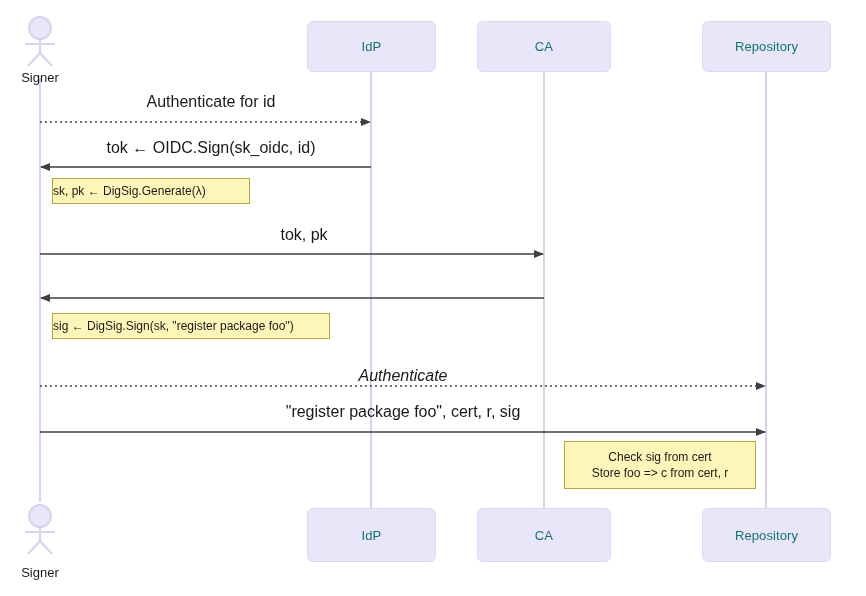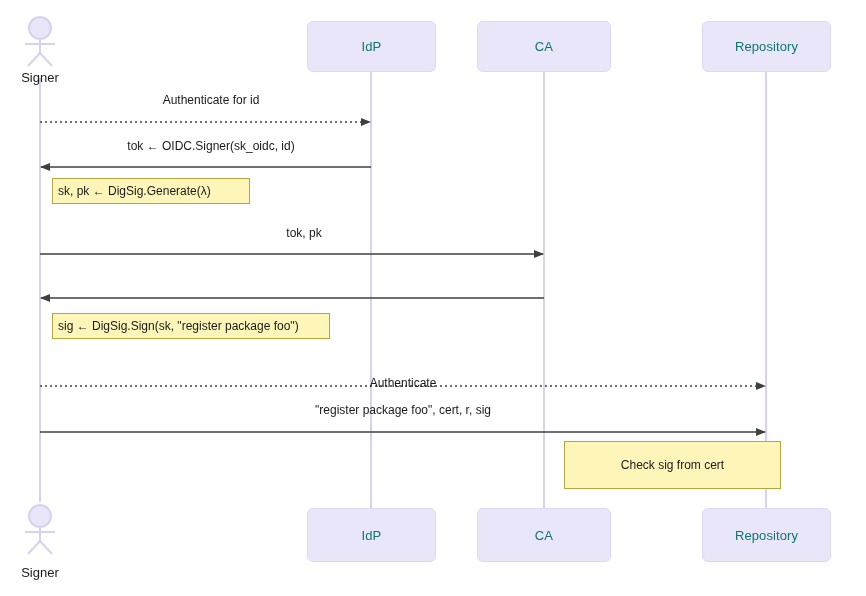--- a/index.html
+++ b/index.html
@@ -43,42 +43,41 @@
   .actor-label {
     position: absolute;
     font-size: 13px;
     font-weight: normal;
     color: #1a1a1a;
     text-align: center;
     font-family: "Liberation Sans", sans-serif;
   }
   .msg-label {
     position: absolute;
-    font-size: 12px;
+    font-size: 16px;
     color: #1a1a1a;
     white-space: nowrap;
     font-family: "Liberation Sans", sans-serif;
   }
   .note-box {
     position: absolute;
     background: #fdf6b8;
     border: 1px solid #b5a642;
     box-sizing: border-box;
     display: flex;
     flex-direction: column;
     align-items: center;
     justify-content: center;
     font-size: 12px;
     color: #1a1a1a;
     font-family: "Liberation Sans", sans-serif;
     line-height: 1.35;
   }
   .note-box.left-align {
     align-items: flex-start;
-    padding-left: 5px;
   }
   .note-line {
     white-space: nowrap;
   }
 </style>
 </head>
 <body>
 
 <div id="diagram-root">
 
@@ -140,28 +139,29 @@
     <span class="participant-label">CA</span>
   </div>
   <div class="participant-box" style="left:702px; top:508px; width:129px; height:54px;">
     <span class="participant-label">Repository</span>
   </div>
 
   <div class="actor-label" style="left:0px; top:70px; width:80px;">Signer</div>
   <div class="actor-label" style="left:0px; top:565px; width:80px;">Signer</div>
 
   <div class="msg-label" style="left:211px; top:93px; transform:translateX(-50%);">Authenticate for id</div>
-  <div class="msg-label" style="left:211px; top:139px; transform:translateX(-50%);">tok ← OIDC.Signer(sk_oidc, id)</div>
+  <div class="msg-label" style="left:211px; top:139px; transform:translateX(-50%);">tok ← OIDC.Sign(sk_oidc, id)</div>
   <div class="msg-label" style="left:304px; top:226px; transform:translateX(-50%);">tok, pk</div>
-  <div class="msg-label" style="left:403px; top:376px; transform:translateX(-50%);">Authenticate</div>
+  <div class="msg-label" style="left:403px; top:367px; transform:translateX(-50%);font-style:italic;">Authenticate</div>
   <div class="msg-label" style="left:403px; top:403px; transform:translateX(-50%);">"register package foo", cert, r, sig</div>
 
   <div class="note-box left-align" style="left:52px; top:178px; width:198px; height:26px;">
     <span class="note-line">sk, pk ← DigSig.Generate(λ)</span>
   </div>
   <div class="note-box left-align" style="left:52px; top:313px; width:278px; height:26px;">
     <span class="note-line">sig ← DigSig.Sign(sk, "register package foo")</span>
   </div>
-  <div class="note-box" style="left:564px; top:441px; width:217px; height:48px;text-align:right;">
+  <div class="note-box" style="left:564px; top:441px; width:192px; height:48px;text-align:right;">
     <span class="note-line">Check sig from cert</span>
+    <span class="note-line">Store foo =&gt; c from cert, r</span>
   </div>
 
 </div>
 
 </body></html>

